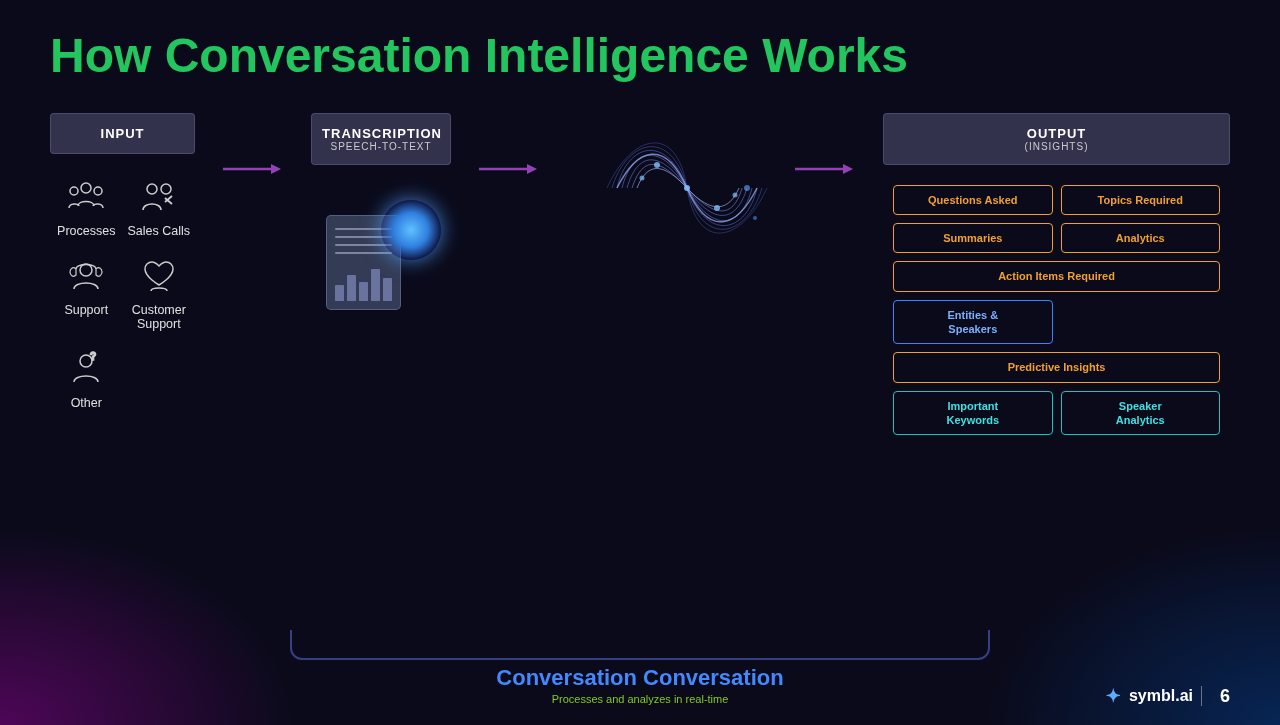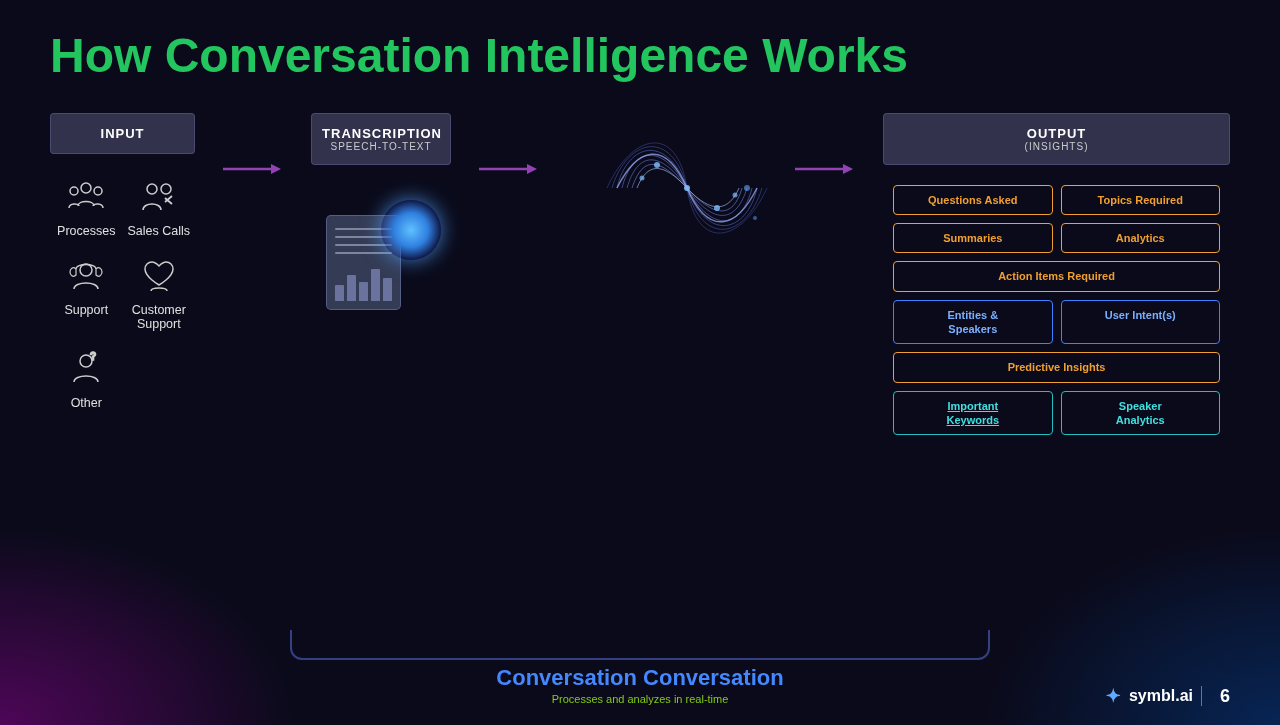--- a/index.html
+++ b/index.html
@@ -415,25 +415,24 @@
 
         <div class="output-tag">Questions Asked</div>
         <div class="output-tag">Topics Required</div>
 
         <div class="output-tag">Summaries</div>
         <div class="output-tag">Analytics</div>
 
         <div class="output-tag full-width">Action Items Required</div>
 
         <div class="output-tag blue" style="white-space:pre-line;">Entities &amp;<br>Speakers</div>
-        <div class="output-tag blue">User Intent(s)</div>
 
         <div class="output-tag full-width">Predictive Insights</div>
 
-        <div class="output-tag cyan" style="white-space:pre-line;text-decoration:underline;">Important<br>Keywords</div>
+        <div class="output-tag cyan" style="white-space:pre-line;">Important<br>Keywords</div>
         <div class="output-tag cyan" style="white-space:pre-line;">Speaker<br>Analytics</div>
       </div>
     </div>
 
   </div>
 
   <div class="bottom-section">
     <div class="bracket-line"></div>
     <div class="ci-title">Conversation Conversation</div>
     <div class="ci-sub">Processes and analyzes in real-time</div>

